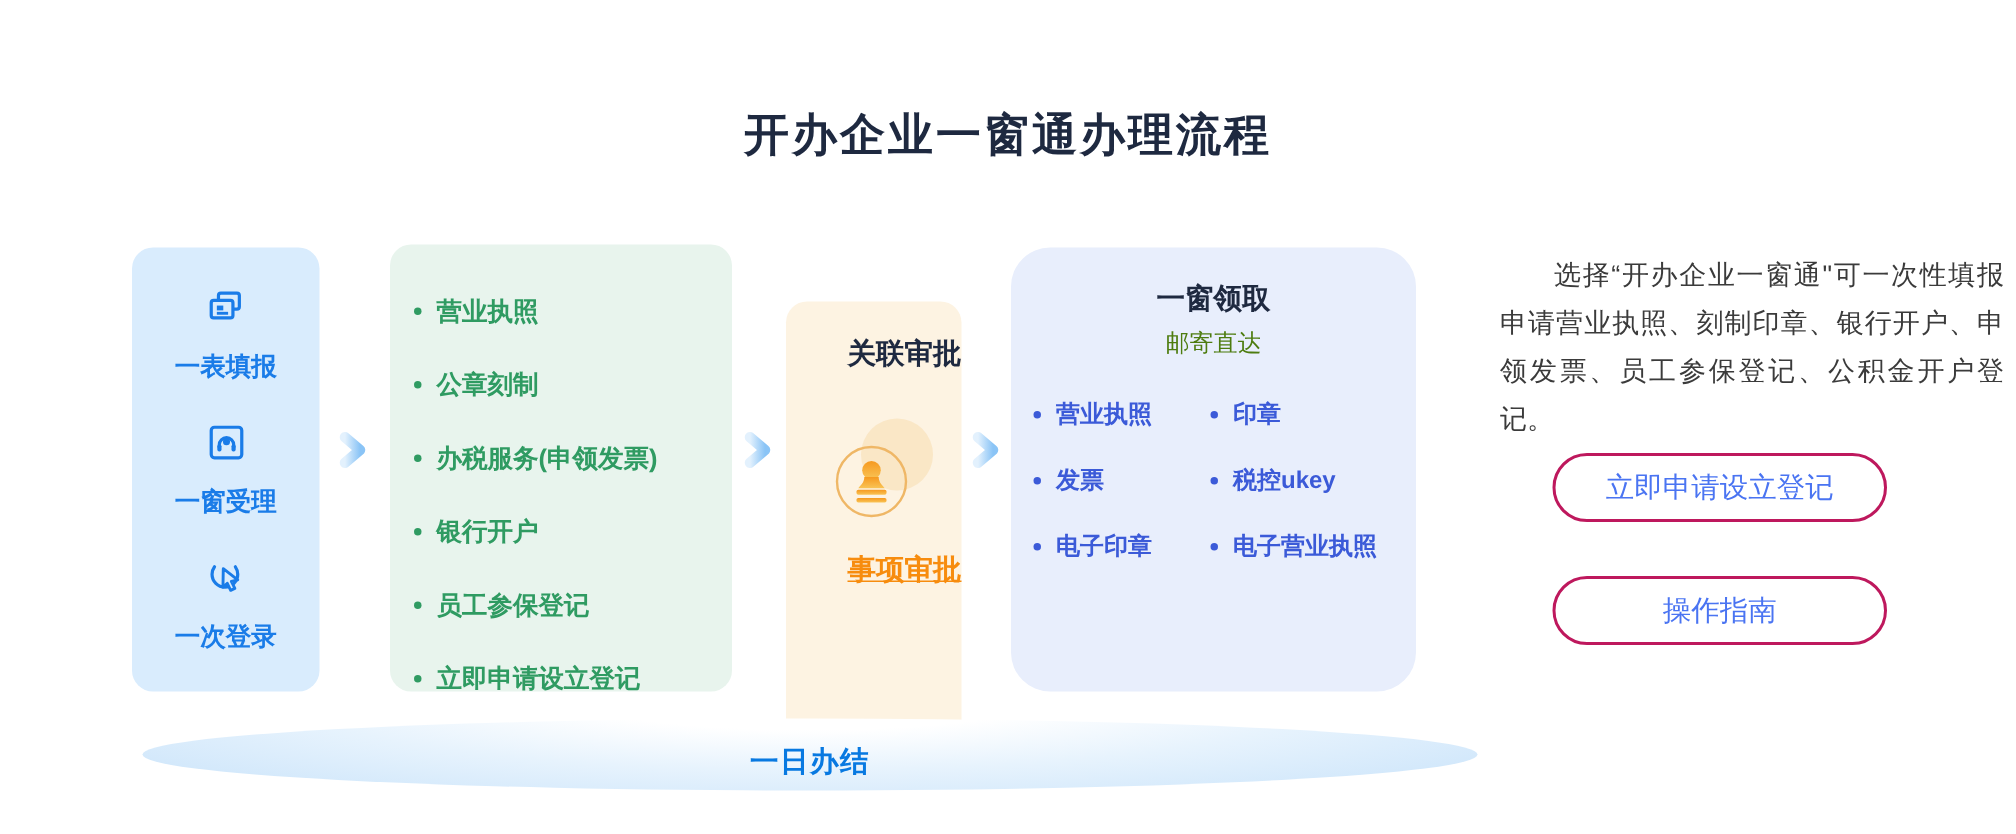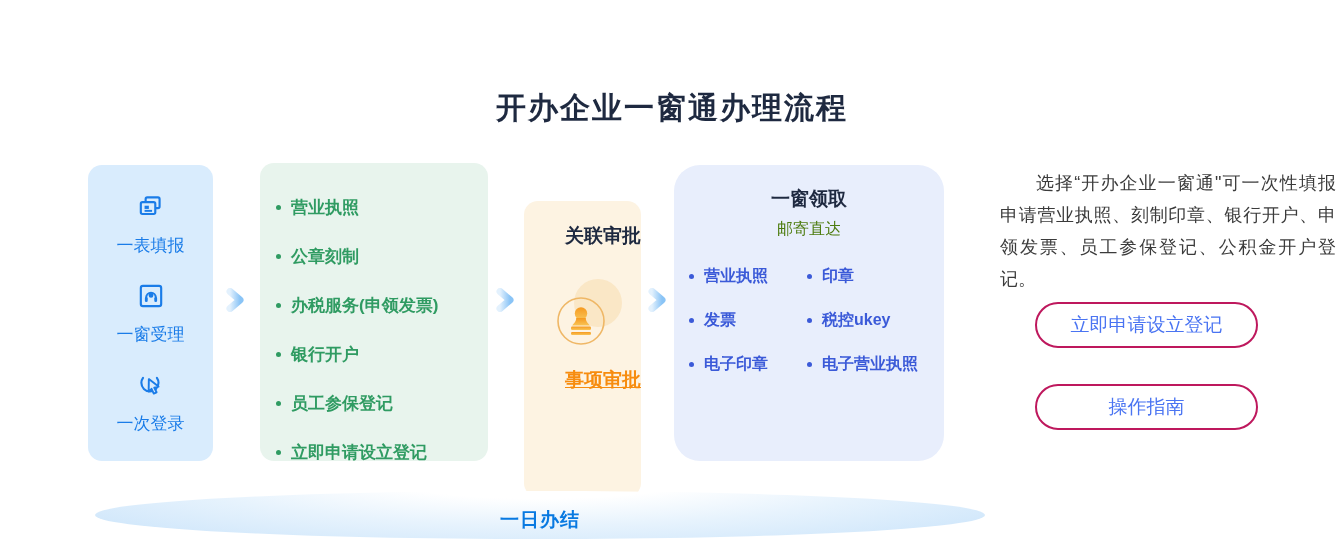--- a/index.html
+++ b/index.html
@@ -5,36 +5,36 @@
   * { margin:0; padding:0; box-sizing:border-box; }
   html,body { background:#ffffff; }
   body {
     font-family:"Liberation Sans","DejaVu Sans",sans-serif;
     width:1344px; height:556px; overflow:hidden;
   }
   .canvas { position:relative; width:1344px; height:556px; background:#ffffff; }
 
   
   .page-title {
-    position:absolute; top:88px; left:0; width:100%;
+    position:absolute; top:70px; left:0; width:100%;
     text-align:center; font-size:30px; font-weight:bold;
     color:#1e2940; letter-spacing:2px;
   }
 
   
   .box { position:absolute; top:165px; height:296px; border-radius:14px; }
   .box-blue     { left:88px;  width:125px; background:#d9ecfd; }
   .box-green    { left:260px; width:228px; background:#e8f4ed; top:163px; height:298px; }
   .box-orange   { left:524px; width:117px; background:#fdf3e2; }
   .box-lavender { left:674px; width:270px; background:#e8eefc;border-radius:26px; }
 
   
   .box-blue { display:flex; flex-direction:column; align-items:center; justify-content:center; gap:24px; }
   .bstep { display:flex; flex-direction:column; align-items:center; gap:8px; }
-  .bstep .blabel { color:#1a7ce8; font-size:17px; font-weight:normal; }
+  .bstep .blabel { color:#1a7ce8; font-size:17px; font-weight:bold; }
 
   
   .box-green ul { list-style:none; padding:33px 0 0 16px; }
   .box-green li { display:flex; align-items:center; margin-bottom:26px; }
   .dot { width:5px; height:5px; border-radius:50%; flex:0 0 auto; margin-right:10px; }
   .dot-green { background:#2f9b62; }
   .dot-indigo { background:#3b5ad8; }
   .box-green li span.it { color:#2f9b62; font-size:17px; font-weight:bold; }
 
   
@@ -51,21 +51,21 @@
   .lv-cols ul { list-style:none; }
   .lv-col1 { width:118px; }
   .lv-cols li { display:flex; align-items:center; margin-bottom:23px; }
   .lv-cols li span.it { color:#3b5ad8; font-size:16px; font-weight:bold; }
 
   
   .arrow { position:absolute; top:288px; width:24px; height:24px; }
 
   
   .platform {
-    position:absolute; left:95px; top:491px; width:890px; height:48px;
+    position:absolute; left:95px; top:479px; width:890px; height:48px;
     border-radius:50%;
     background:radial-gradient(ellipse at 50% -30%, #ffffff 25%, #e7f3fd 55%, #c9e3fa 100%);
     display:flex; align-items:center; justify-content:center;
   }
   .platform span { font-size:19px; font-weight:bold; color:#0879e1; padding-top:10px; letter-spacing:1px; }
 
   
   .aside-desc {
     position:absolute; left:1000px; top:167px; width:336px;
     font-size:18px; line-height:32px; color:#3b3b3b;

